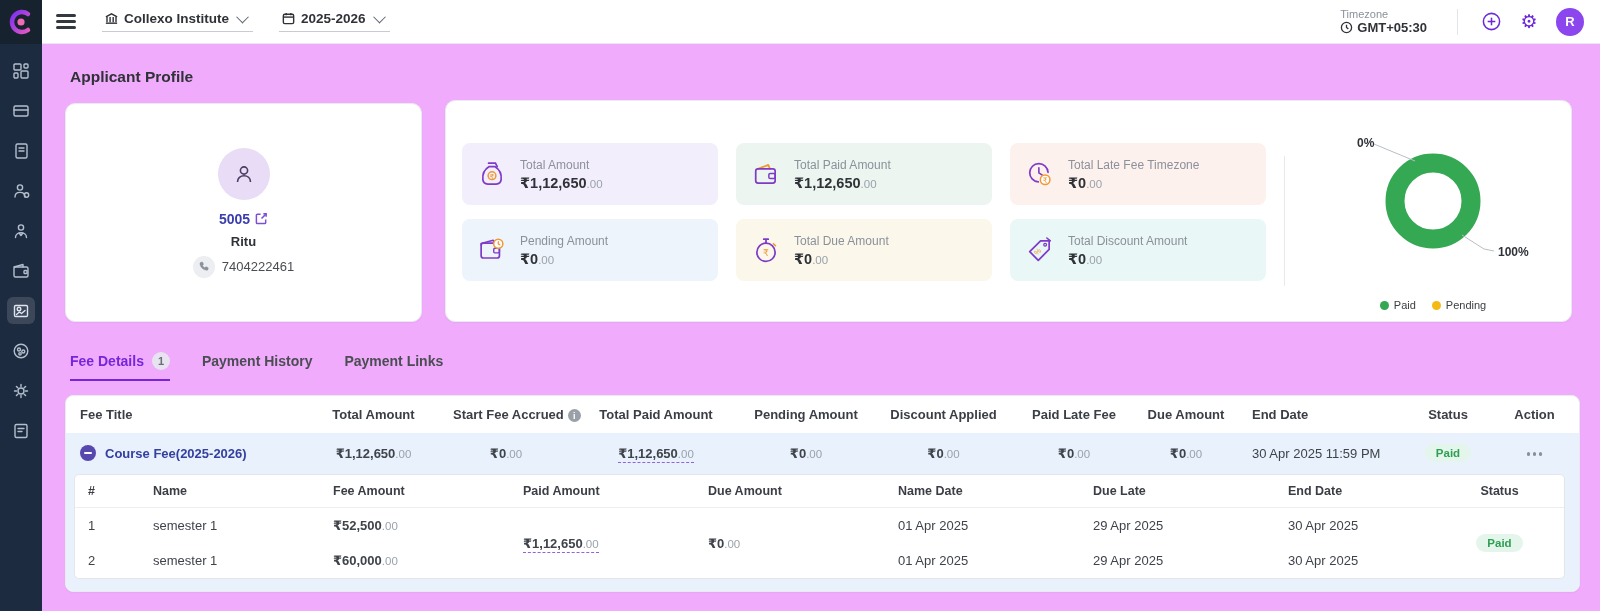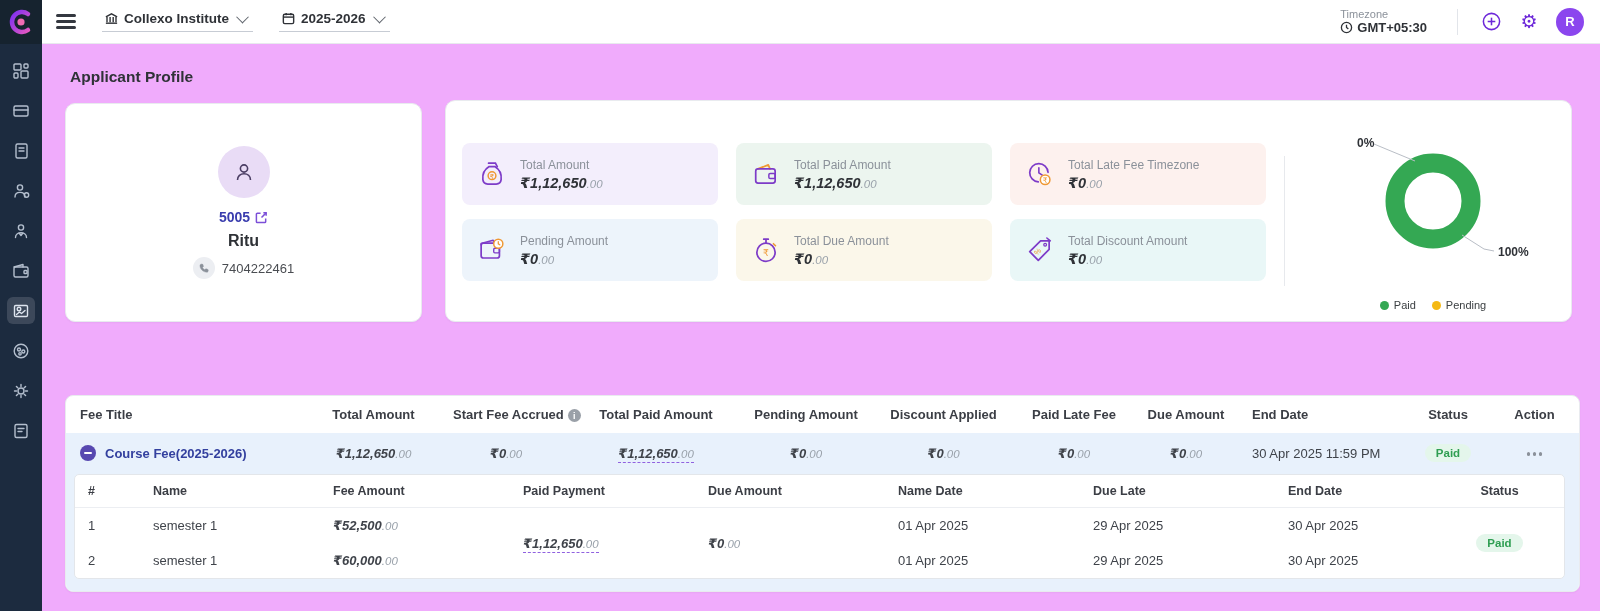--- a/index.html
+++ b/index.html
@@ -38,33 +38,33 @@
   
   .page-title { position:absolute; left:70px; top:52px; font-size:15.5px; font-weight:700; color:#2f3237; z-index:2;margin-top:16px; }
 
   
   .card { position:absolute; background:#fff; border:1px solid #e9ebef; border-radius:10px; box-shadow:0 1px 2px rgba(20,30,50,0.04); }
   .profile-card { left:65px; top:103px; width:357px; height:219px; display:flex; flex-direction:column; align-items:center; justify-content:center; gap:7px; }
   .profile-avatar { width:52px; height:52px; border-radius:50%; background:#e9dcf6; display:flex; align-items:center; justify-content:center; margin-bottom:4px; }
   .profile-avatar svg { stroke:#4a3d63; fill:none; stroke-width:1.6; }
   .applicant-id { color:#3a3dae; font-weight:700; font-size:14px; display:flex; align-items:center; gap:5px; }
   .applicant-id svg { stroke:#7c4fd8; fill:none; stroke-width:1.6; }
-  .applicant-name { font-size:16px; font-weight:700; color:#2f3237; }
+  .applicant-name { font-size:13px; font-weight:700; color:#2f3237; }
   .applicant-phone { display:flex; align-items:center; gap:7px; color:#4a4d52; font-size:13px; }
   .phone-circ { width:22px; height:22px; border-radius:50%; background:#eceef2; display:flex; align-items:center; justify-content:center; }
   .phone-circ svg { stroke:#8b919a; fill:#8b919a; stroke-width:0.5; }
 
   .stats-card { left:445px; top:100px; width:1127px; height:222px; }
   .stats-tiles { position:absolute; left:16px; top:42px; display:grid; grid-template-columns:repeat(3,256px); grid-auto-rows:62px; gap:14px 18px; }
   .tile { border-radius:8px; display:flex; align-items:center; gap:12px; padding:0 14px; cursor:default; }
   .tile-bg-0 { background:#f3eefc; } .tile-bg-1 { background:#ecf5ef; } .tile-bg-2 { background:#fdf1ee; }
   .tile-bg-3 { background:#edf4fb; } .tile-bg-4 { background:#fbf7ea; } .tile-bg-5 { background:#e9f7f7; }
   .tile svg { flex:0 0 auto; }
   .tile .t-label { font-size:12px; color:#8b919a; margin-bottom:3px; white-space:nowrap; }
-  .v { white-space:nowrap;font-style:italic; }
+  .v { white-space:nowrap; }
   .v b { font-weight:700; color:#2f3237; font-size:14.5px; }
   .v .dec { color:#9aa2ab; font-size:11.5px; }
   .stats-div { position:absolute; left:838px; top:55px; width:1px; height:130px; background:#e7e9ed; }
 
   .donut-block { position:absolute; left:856px; top:8px; width:262px; height:206px; }
   .donut-block svg text { font-family:"Liberation Sans","DejaVu Sans",sans-serif; }
   .legend { position:absolute; left:0; bottom:4px; width:100%; display:flex; justify-content:center; gap:16px; font-size:11px; color:#3c4043; }
   .legend-item { display:flex; align-items:center; gap:5px; }
   .dot { width:9px; height:9px; border-radius:50%; }
   .dot-paid { background:#34a853; } .dot-pending { background:#f5b914; }
@@ -376,20 +376,32 @@
             <span>Paid</span>
           </div>
         <div class="legend-item">
             <span class="dot dot-pending"></span>
             <span>Pending</span>
           </div>
       </div>
     </div>
   </div>
 
+  <div class="tabs">
+    <div class="tab active">
+      <span>Fee Details</span>
+      <span class="tab-badge">1</span>
+    </div>
+    <div class="tab">
+        <span>Payment History</span>
+      </div>
+    <div class="tab">
+        <span>Payment Links</span>
+      </div>
+  </div>
 
   <div class="table-card">
     <table class="main-table">
       <colgroup>
         <col style="width:240px">
           <col style="width:135px">
           <col style="width:130px">
           <col style="width:170px">
           <col style="width:130px">
           <col style="width:145px">
@@ -452,21 +464,21 @@
               <col style="width:195px">
               <col style="width:195px">
               <col style="width:160px">
               <col>
           </colgroup>
           <thead>
             <tr>
               <th>#</th>
               <th>Name</th>
               <th>Fee Amount</th>
-              <th>Paid Payment</th>
+              <th>Paid Amount</th>
               <th>Due Amount</th>
               <th>Name Date</th>
               <th>Due Late</th>
               <th>End Date</th>
               <th class="col-status">Status</th>
             </tr>
           </thead>
           <tbody>
             <tr>
               <td>1</td>

